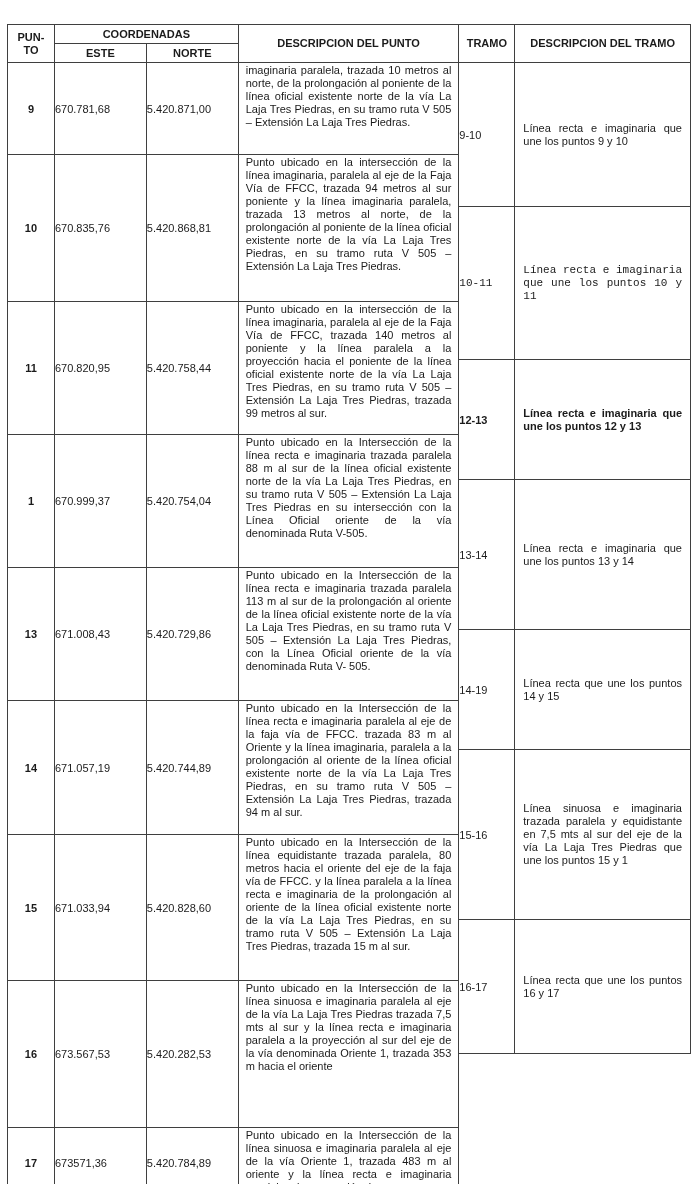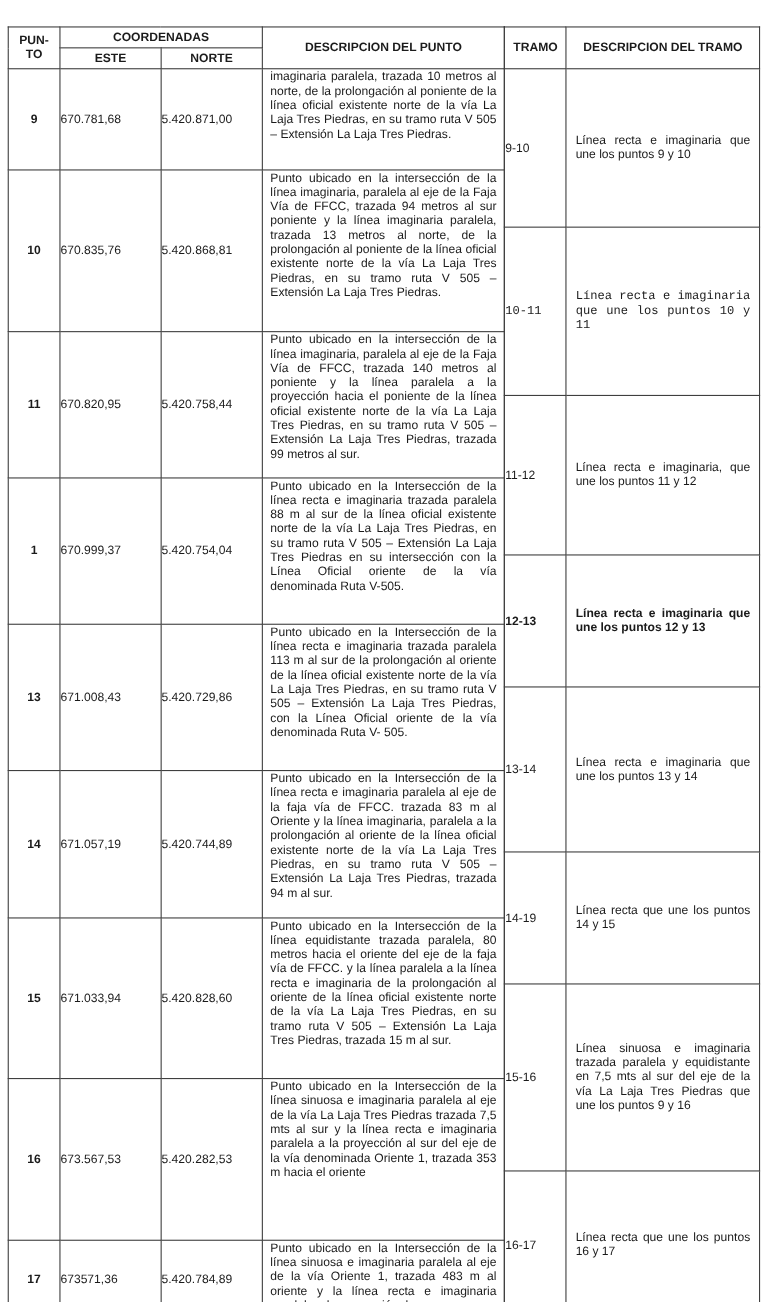--- a/index.html
+++ b/index.html
@@ -161,39 +161,35 @@
       </thead>
       <tbody>
           <tr style="height: 144px;">
     <td class="c-tramo">9-10</td>
     <td class="c-desct">Línea recta e imaginaria que une los puntos 9 y 10</td>
   </tr>
           <tr style="height: 153px; font-family: Liberation Mono, monospace;">
     <td class="c-tramo">10-11</td>
     <td class="c-desct">Línea recta e imaginaria que une los puntos 10 y 11</td>
   </tr>
-          <tr style="height: 145px;">
-    <td class="c-tramo">11-12</td>
-    <td class="c-desct">Línea recta e imaginaria, que une los puntos 11 y 12</td>
-  </tr>
           <tr style="height: 120px; font-weight: bold;">
     <td class="c-tramo">12-13</td>
     <td class="c-desct">Línea recta e imaginaria que une los puntos 12 y 13</td>
   </tr>
           <tr style="height: 150px;">
     <td class="c-tramo">13-14</td>
     <td class="c-desct">Línea recta e imaginaria que une los puntos 13 y 14</td>
   </tr>
           <tr style="height: 120px;">
     <td class="c-tramo">14-19</td>
     <td class="c-desct">Línea recta que une los puntos 14 y 15</td>
   </tr>
           <tr style="height: 170px;">
     <td class="c-tramo">15-16</td>
-    <td class="c-desct">Línea sinuosa e imaginaria trazada paralela y equidistante en 7,5 mts al sur del eje de la vía La Laja Tres Piedras que une los puntos 9 y 16</td>
+    <td class="c-desct">Línea sinuosa e imaginaria trazada paralela y equidistante en 7,5 mts al sur del eje de la vía La Laja Tres Piedras que une los puntos 15 y 1</td>
   </tr>
           <tr style="height: 134px;">
     <td class="c-tramo">16-17</td>
     <td class="c-desct">Línea recta que une los puntos 16 y 17</td>
   </tr>
         </tbody>
     </table>
 
   </div>
 </div>

